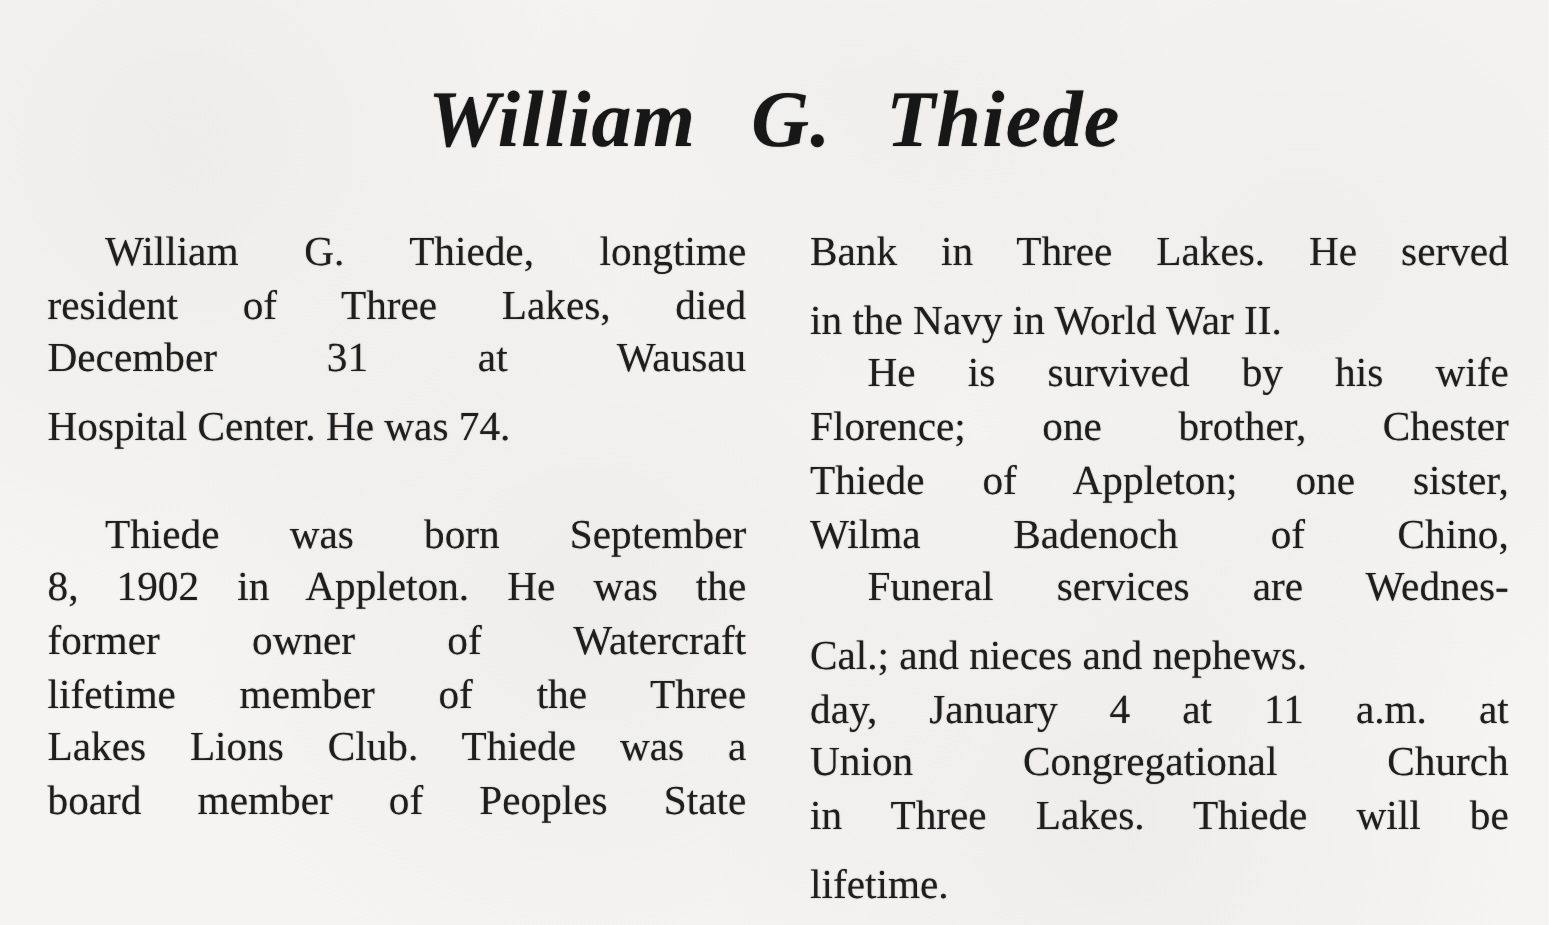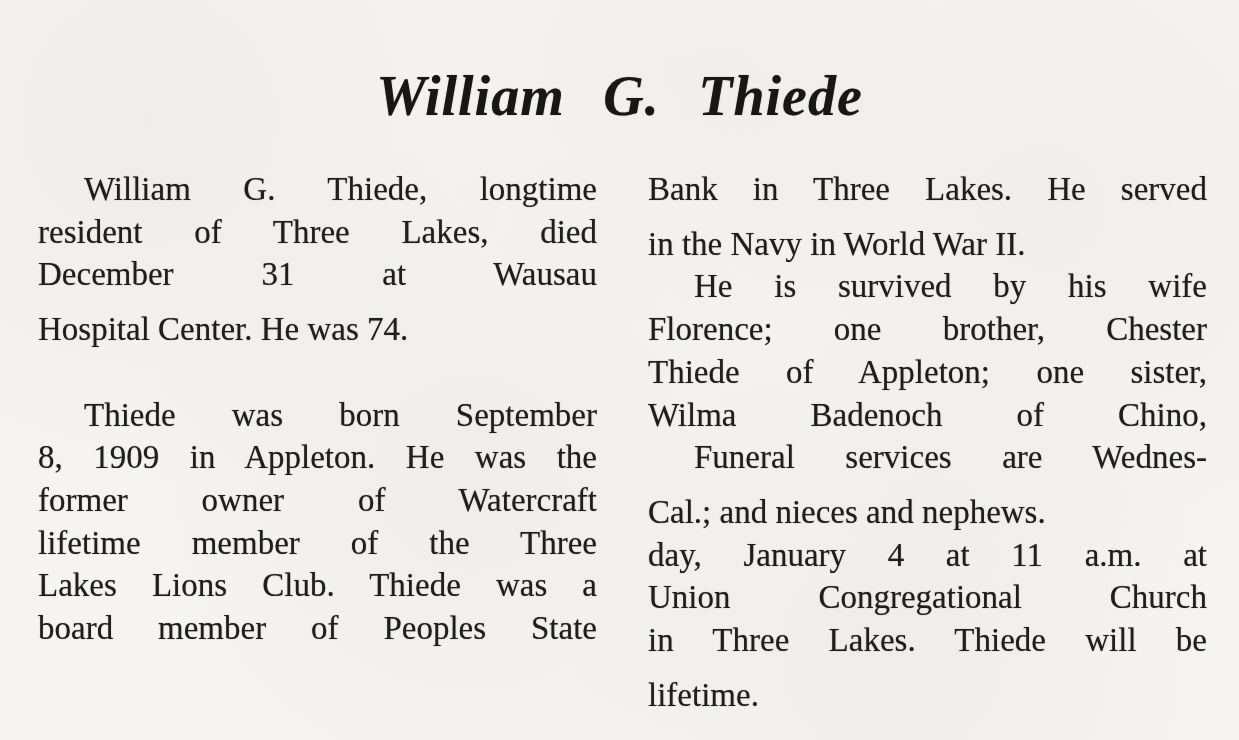--- a/index.html
+++ b/index.html
@@ -23,32 +23,32 @@
       radial-gradient(circle at 55% 10%, rgba(115,115,112,0.04), transparent 28%);
     color: #1e1e1e;
   }
   .headline {
     position: absolute;
     top: 60px;
     left: 0;
     width: 1239px;
     margin: 0;
     text-align: center;
-    font-size: 56px;
+    font-size: 64px;
     line-height: 72px;
     font-weight: bold;
     font-style: italic;
     letter-spacing: 1px;
     word-spacing: 0.42em;
     color: #171717;
     text-shadow: 0 0 1px rgba(20,20,20,0.5);
   }
   .cols {
     position: absolute;
-    top: 168px;
+    top: 181px;
     left: 38px;
     display: flex;
     gap: 51px;
   }
   .col {
     width: 559px;
     font-size: 33px;
     line-height: 42.7px;
     text-shadow: 0 0 1px rgba(25,25,25,0.55);
   }
@@ -77,21 +77,21 @@
   <h1 class="headline">William G. Thiede</h1>
 
   <div class="cols">
 
     <div class="col">
       <div class="line indent">William G. Thiede, longtime</div>
       <div class="line">resident of Three Lakes, died</div>
       <div class="line">December 31 at Wausau</div>
       <div class="line end">Hospital Center. He was 74.</div>
       <div class="line indent para-gap">Thiede was born September</div>
-      <div class="line">8, 1909 in Appleton. He was the</div>
+      <div class="line">8, 1902 in Appleton. He was the</div>
       <div class="line">former owner of Watercraft</div>
       <div class="line">lifetime member of the Three</div>
       <div class="line">Lakes Lions Club. Thiede was a</div>
       <div class="line">board member of Peoples State</div>
     </div>
 
     <div class="col">
       <div class="line">Bank in Three Lakes. He served</div>
       <div class="line end">in the Navy in World War II.</div>
       <div class="line indent">He is survived by his wife</div>

